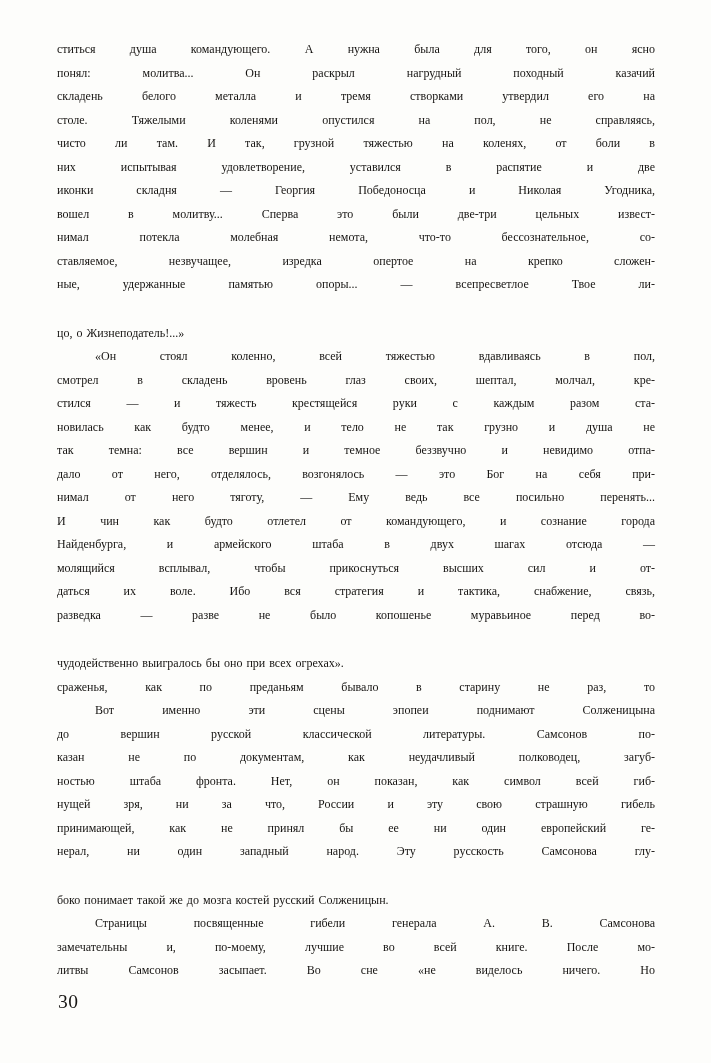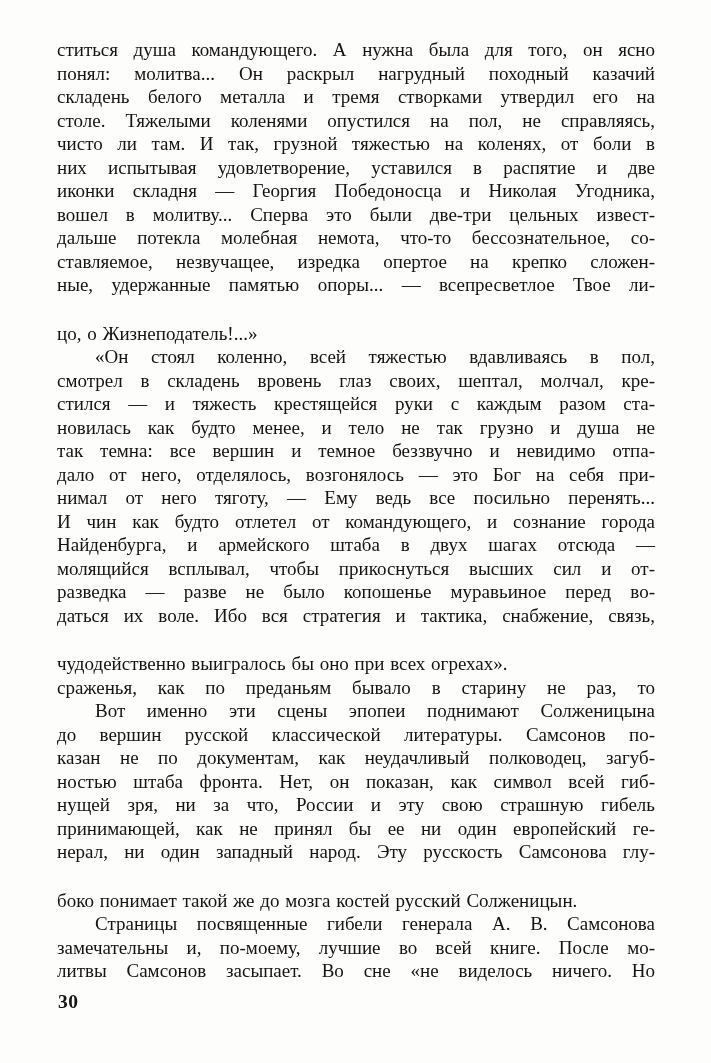--- a/index.html
+++ b/index.html
@@ -17,21 +17,21 @@
   }
   .page {
     position: absolute;
     inset: 0;
   }
   .text-block {
     position: absolute;
     left: 57px;
     top: 38px;
     width: 598px;
-    font-size: 19px;
+    font-size: 12px;
     line-height: 23.5px;
   }
   .line {
     text-align: justify;
     text-align-last: justify;
     white-space: normal;
     word-spacing: 1px;
   }
   .line.end {
     text-align-last: left;
@@ -39,52 +39,51 @@
   }
   .line.indent {
     text-indent: 38px;
   }
   .page-number {
     position: absolute;
     left: 58px;
     top: 991px;
     font-size: 19.5px;
     letter-spacing: 0.5px;
-    font-weight: bold;
   }
 </style>
 </head>
 <body>
 
 <div class="page">
   <div class="text-block">
       <div class="line">ститься душа командующего. А нужна была для того, он ясно</div>
       <div class="line">понял: молитва... Он раскрыл нагрудный походный казачий</div>
       <div class="line">складень белого металла и тремя створками утвердил его на</div>
       <div class="line">столе. Тяжелыми коленями опустился на пол, не справляясь,</div>
       <div class="line">чисто ли там. И так, грузной тяжестью на коленях, от боли в</div>
       <div class="line">них испытывая удовлетворение, уставился в распятие и две</div>
       <div class="line">иконки складня — Георгия Победоносца и Николая Угодника,</div>
       <div class="line">вошел в молитву... Сперва это были две-три цельных извест-</div>
-      <div class="line">дальше потекла молебная немота, что-то бессознательное, со-</div>
+      <div class="line">нимал потекла молебная немота, что-то бессознательное, со-</div>
       <div class="line">ставляемое, незвучащее, изредка опертое на крепко сложен-</div>
       <div class="line">ные, удержанные памятью опоры... — всепресветлое Твое ли-</div>
       <div class="line end">цо, о Жизнеподатель!...»</div>
       <div class="line indent">«Он стоял коленно, всей тяжестью вдавливаясь в пол,</div>
       <div class="line">смотрел в складень вровень глаз своих, шептал, молчал, кре-</div>
       <div class="line">стился — и тяжесть крестящейся руки с каждым разом ста-</div>
       <div class="line">новилась как будто менее, и тело не так грузно и душа не</div>
       <div class="line">так темна: все вершин и темное беззвучно и невидимо отпа-</div>
       <div class="line">дало от него, отделялось, возгонялось — это Бог на себя при-</div>
       <div class="line">нимал от него тяготу, — Ему ведь все посильно перенять...</div>
       <div class="line">И чин как будто отлетел от командующего, и сознание города</div>
       <div class="line">Найденбурга, и армейского штаба в двух шагах отсюда —</div>
       <div class="line">молящийся всплывал, чтобы прикоснуться высших сил и от-</div>
+      <div class="line">даться их воле. Ибо вся стратегия и тактика, снабжение, связь,</div>
       <div class="line">разведка — разве не было копошенье муравьиное перед во-</div>
-      <div class="line">даться их воле. Ибо вся стратегия и тактика, снабжение, связь,</div>
       <div class="line end">чудодейственно выигралось бы оно при всех огрехах».</div>
       <div class="line">сраженья, как по преданьям бывало в старину не раз, то</div>
       <div class="line indent">Вот именно эти сцены эпопеи поднимают Солженицына</div>
       <div class="line">до вершин русской классической литературы. Самсонов по-</div>
       <div class="line">казан не по документам, как неудачливый полководец, загуб-</div>
       <div class="line">ностью штаба фронта. Нет, он показан, как символ всей гиб-</div>
       <div class="line">нущей зря, ни за что, России и эту свою страшную гибель</div>
       <div class="line">принимающей, как не принял бы ее ни один европейский ге-</div>
       <div class="line">нерал, ни один западный народ. Эту русскость Самсонова глу-</div>
       <div class="line end">боко понимает такой же до мозга костей русский Солженицын.</div>

